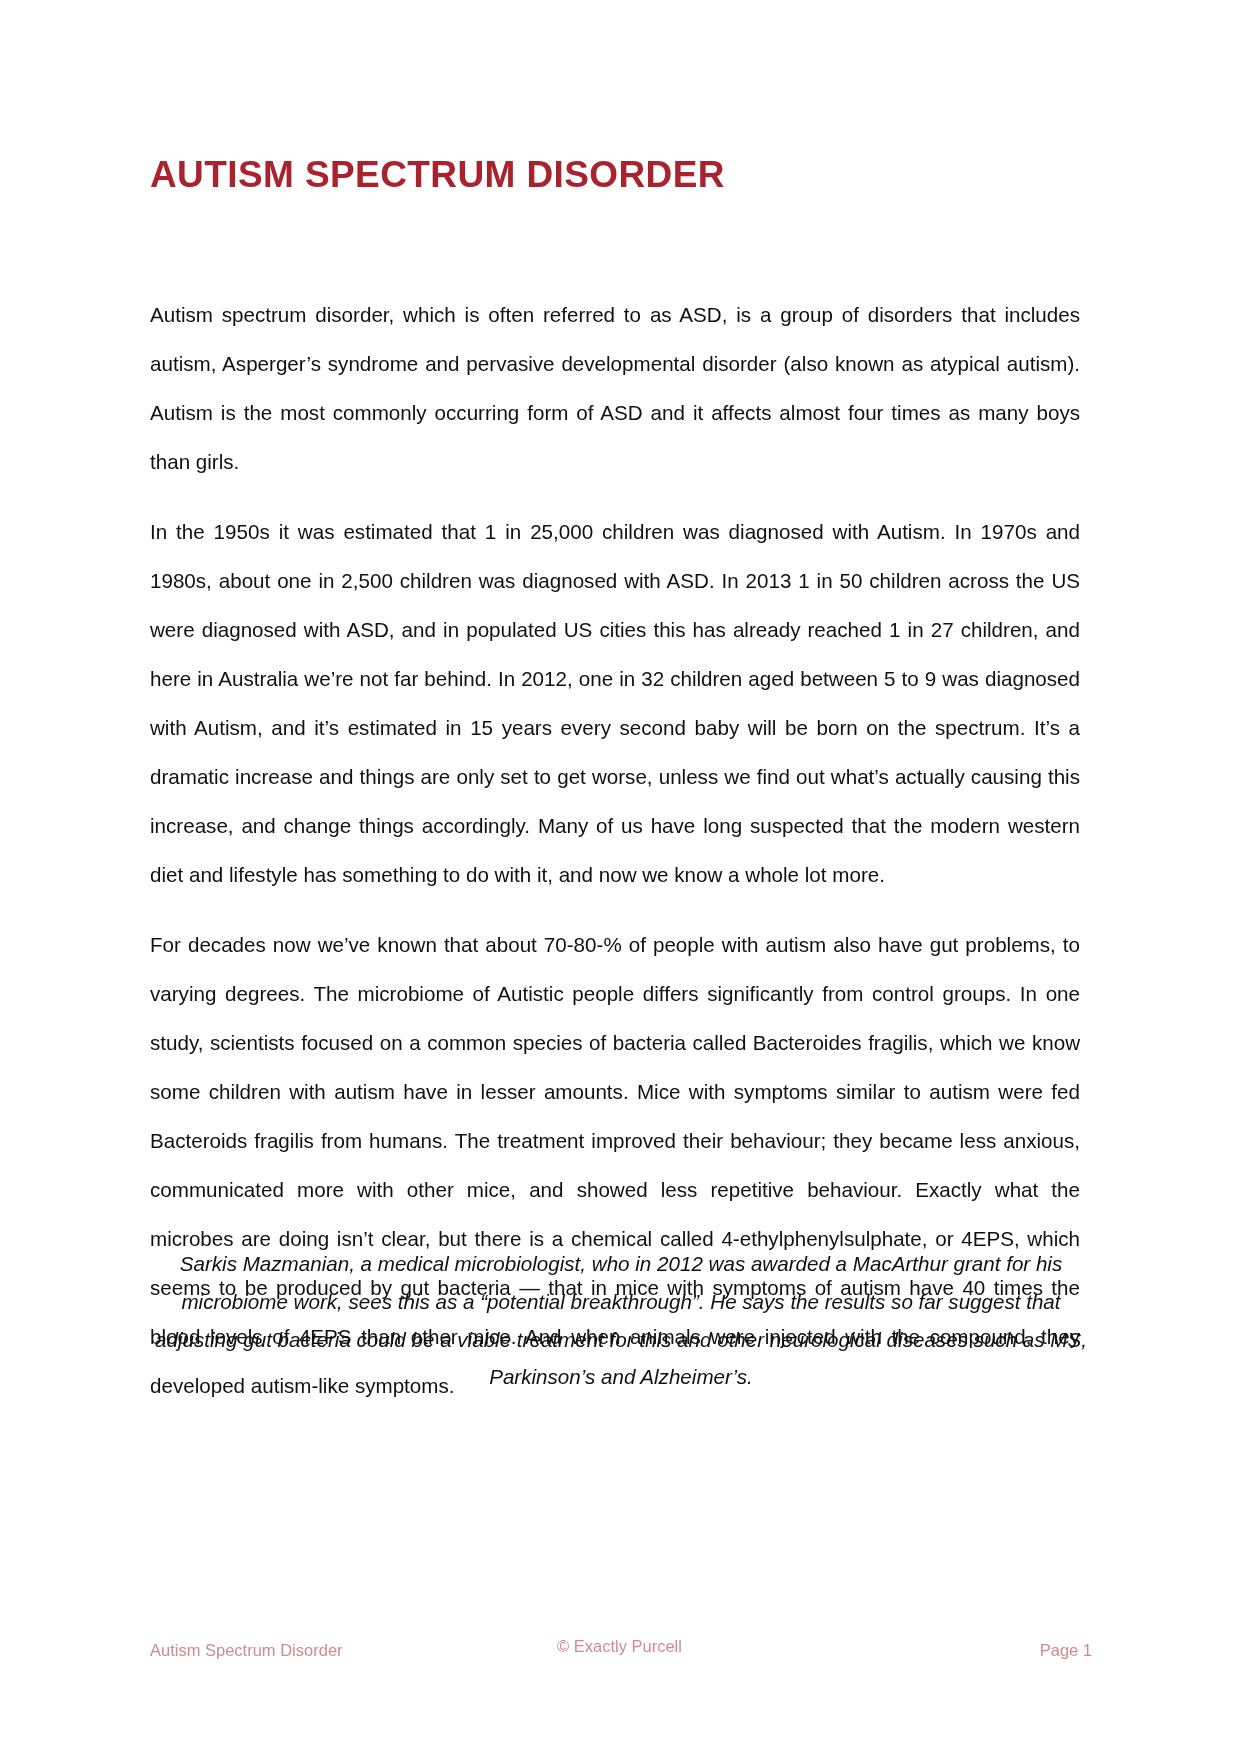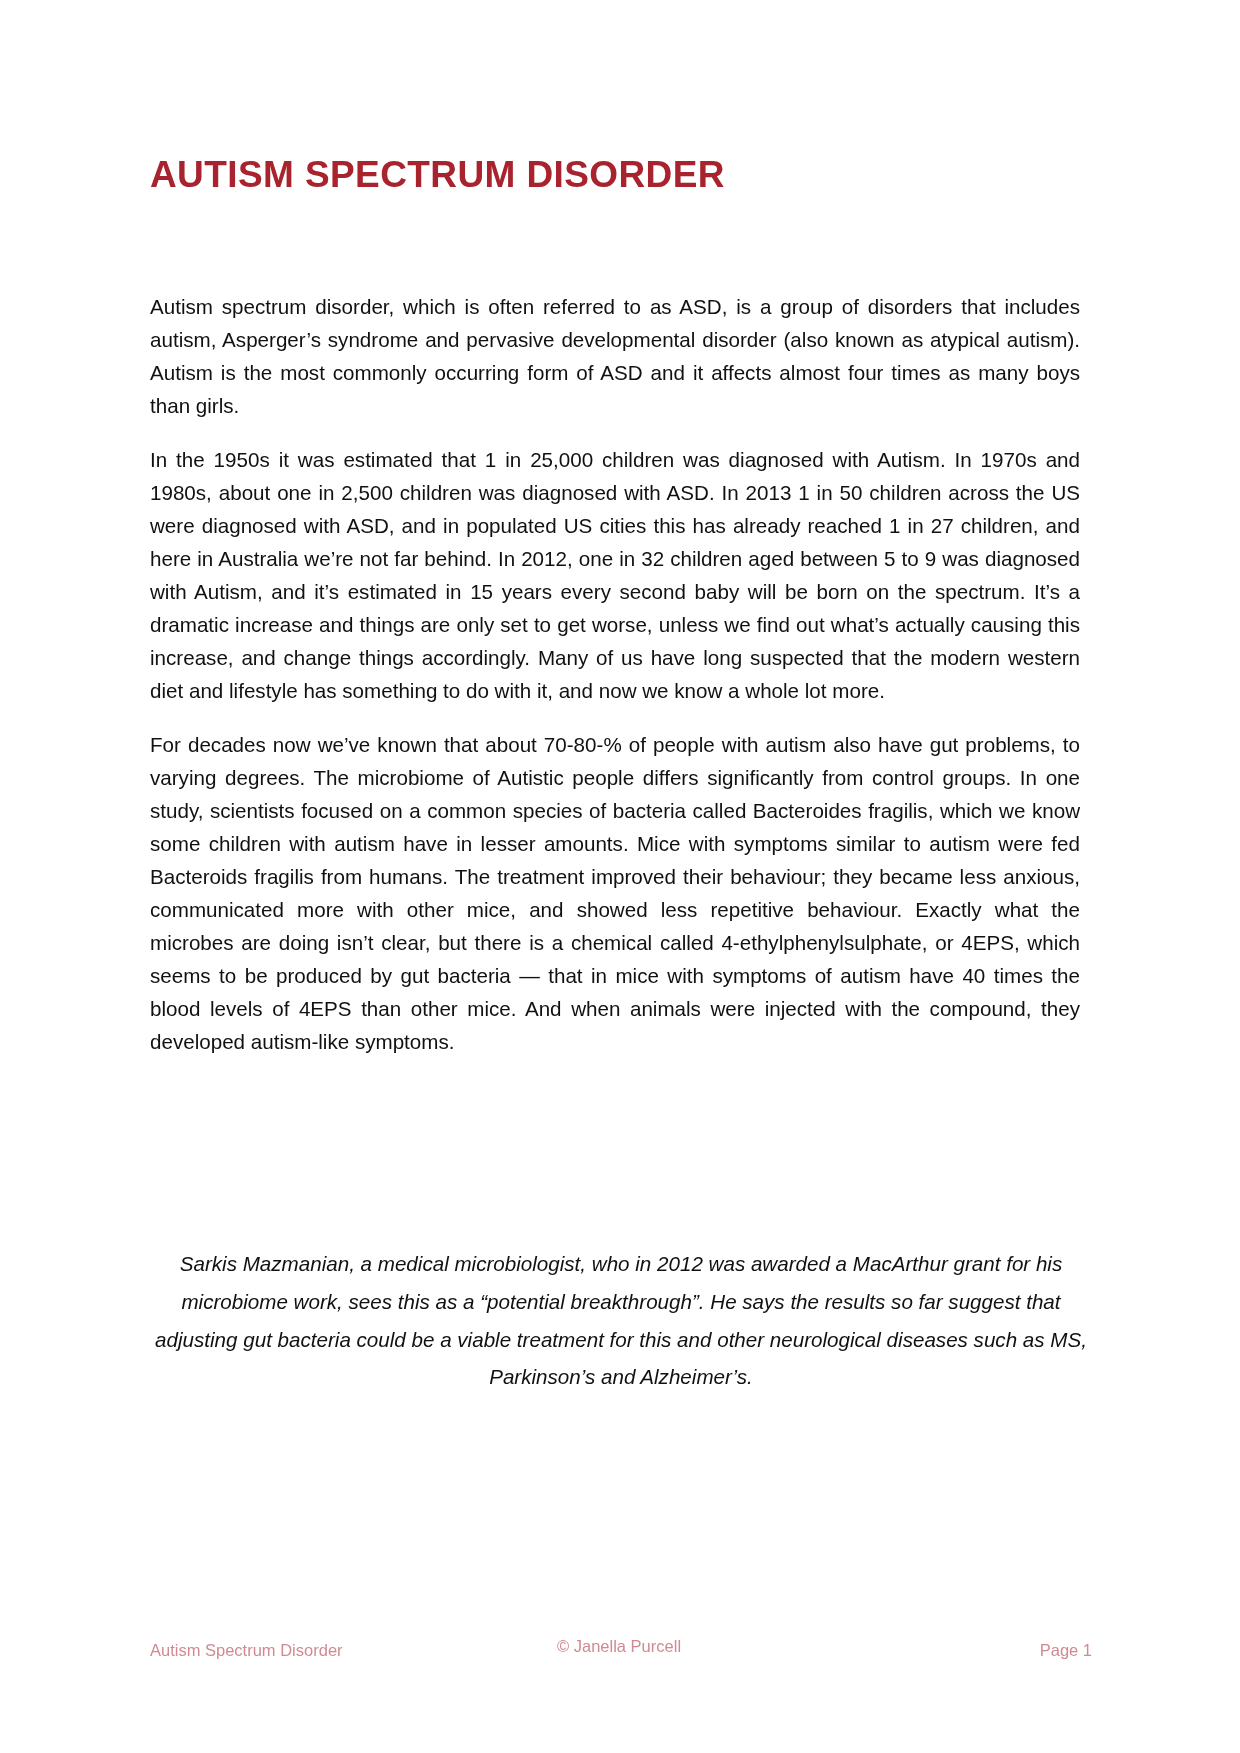--- a/index.html
+++ b/index.html
@@ -30,21 +30,21 @@
     }
     .body-text {
       position: absolute;
       left: 150px;
       top: 290px;
       width: 942px;
     }
     .body-text p {
       margin: 0 12px 21px 0;
       font-size: 20.6px;
-      line-height: 33px;
+      line-height: 49px;
       text-align: justify;
       color: #111111;
     }
     .quote {
       position: absolute;
       left: 150px;
       top: 1245px;
       width: 942px;
       margin: 0;
       font-style: italic;
@@ -89,15 +89,15 @@
 <div class="body-text">
   <p>Autism spectrum disorder, which is often referred to as ASD, is a group of disorders that includes autism, Asperger’s syndrome and pervasive developmental disorder (also known as atypical autism). Autism is the most commonly occurring form of ASD and it affects almost four times as many boys than girls.</p>
   <p>In the 1950s it was estimated that 1 in 25,000 children was diagnosed with Autism. In 1970s and 1980s, about one in 2,500 children was diagnosed with ASD. In 2013 1 in 50 children across the US were diagnosed with ASD, and in populated US cities this has already reached 1 in 27 children, and here in Australia we’re not far behind. In 2012, one in 32 children aged between 5 to 9 was diagnosed with Autism, and it’s estimated in 15 years every second baby will be born on the spectrum. It’s a dramatic increase and things are only set to get worse, unless we find out what’s actually causing this increase, and change things accordingly. Many of us have long suspected that the modern western diet and lifestyle has something to do with it, and now we know a whole lot more.</p>
   <p>For decades now we’ve known that about 70-80-% of people with autism also have gut problems, to varying degrees. The microbiome of Autistic people differs significantly from control groups. In one study, scientists focused on a common species of bacteria called Bacteroides fragilis, which we know some children with autism have in lesser amounts. Mice with symptoms similar to autism were fed Bacteroids fragilis from humans. The treatment improved their behaviour; they became less anxious, communicated more with other mice, and showed less repetitive behaviour. Exactly what the microbes are doing isn’t clear, but there is a chemical called 4-ethylphenylsulphate, or 4EPS, which seems to be produced by gut bacteria — that in mice with symptoms of autism have 40 times the blood levels of 4EPS than other mice. And when animals were injected with the compound, they developed autism-like symptoms.</p>
 </div>
 
 <p class="quote">Sarkis Mazmanian, a medical microbiologist, who in 2012 was awarded a MacArthur grant for his microbiome work, sees this as a “potential breakthrough”. He says the results so far suggest that adjusting gut bacteria could be a viable treatment for this and other neurological diseases such as MS, Parkinson’s and Alzheimer’s.</p>
 
 <div class="footer">
   <span class="footer-left">Autism Spectrum Disorder</span>
-  <span class="footer-center">© Janella Purcell</span>
+  <span class="footer-center">© Exactly Purcell</span>
   <span class="footer-right">Page 1</span>
 </div>
 
 </body></html>

